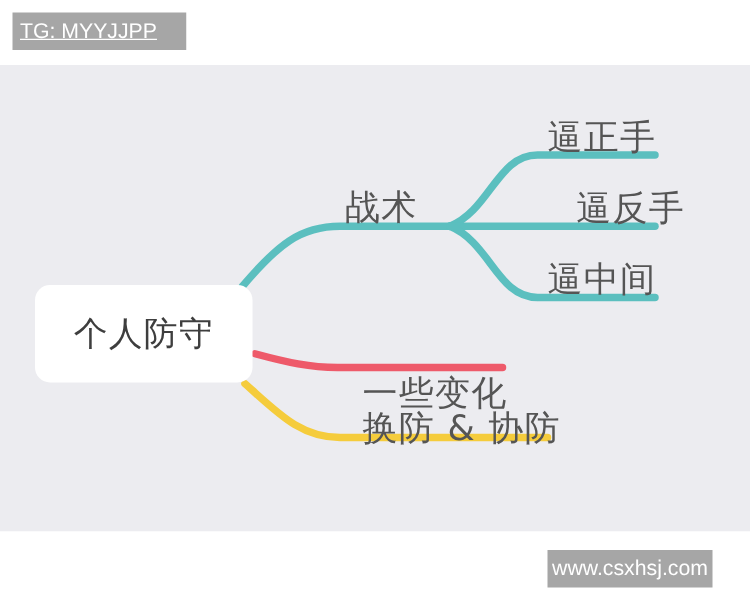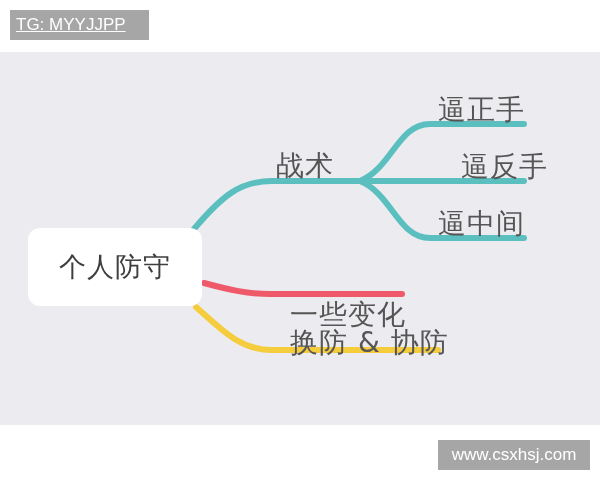--- a/index.html
+++ b/index.html
@@ -7,21 +7,21 @@
          font-family: "DejaVu Sans", "Liberation Sans", sans-serif; }
   .tag { position:absolute; left:10px; top:10px; width:139px; height:30px; background:#a6a6a6;
          color:#ffffff; font-family:"Liberation Sans", sans-serif; font-size:17px; line-height:30px;
          padding-left:6px; box-sizing:border-box;text-decoration:underline; }
   .canvas { position:absolute; left:0; top:52px; width:600px; height:373px; background:#ececf0; }
   svg.links { position:absolute; left:0; top:0; width:600px; height:480px; }
   .root-node { position:absolute; left:28px; top:228px; width:174px; height:78px; background:#ffffff;
                border-radius:12px; box-sizing:border-box; display:flex; align-items:center;
                justify-content:center; font-size:27px; color:#3e3e3e; letter-spacing:1px; }
   .label { position:absolute; font-size:28px; color:#555555; white-space:nowrap; letter-spacing:1px; }
-  .watermark { position:absolute; left:438px; top:440px; width:152px; height:30px; background:#a6a6a6;
+  .watermark { position:absolute; left:438px; top:440px; width:132px; height:30px; background:#a6a6a6;
                color:#ffffff; font-family:"Liberation Sans", sans-serif; font-size:17px; line-height:30px;
                text-align:center; }
 </style>
 </head>
 <body>
 
 <div class="tag">TG: MYYJJPP</div>
 
 <div class="canvas"></div>
 

